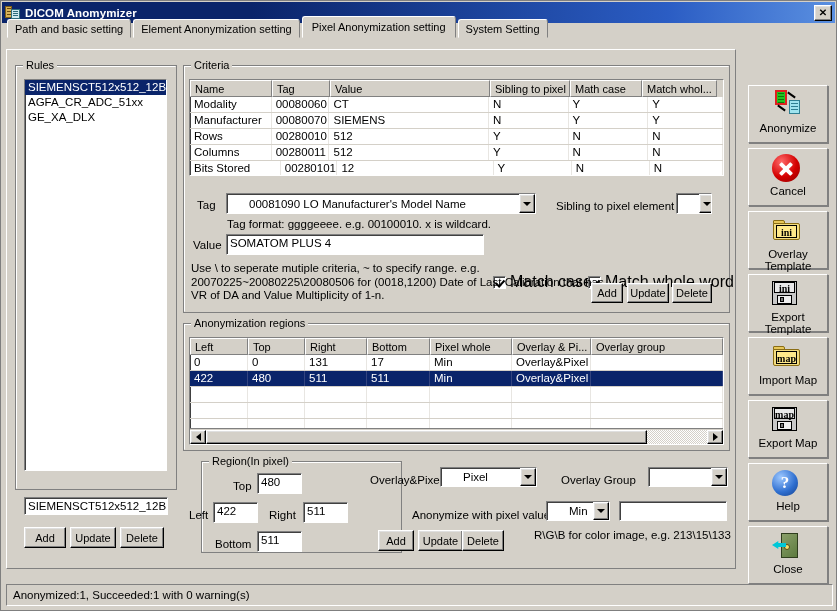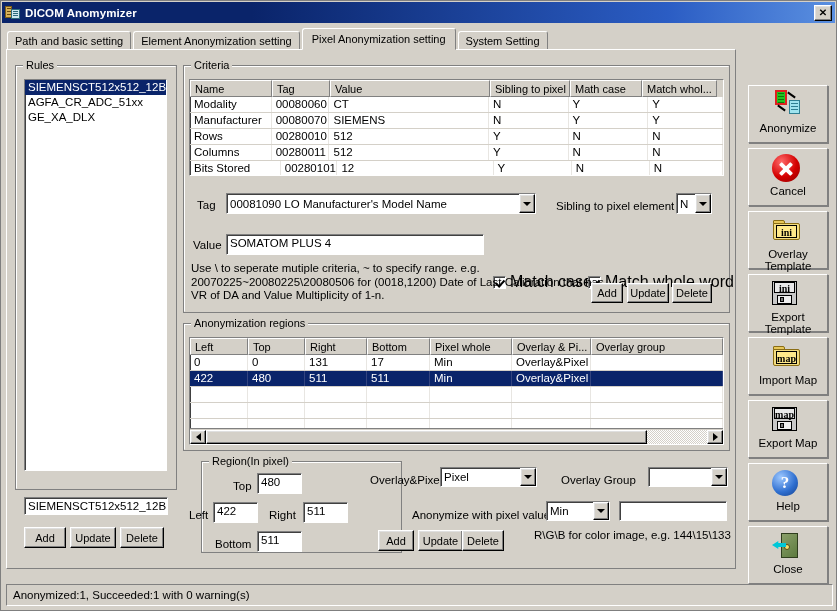--- a/index.html
+++ b/index.html
@@ -34,21 +34,21 @@
   .title-close{
     width:18px;height:16px;margin-right:3px;
     background:#d4d0c8;
     border:1px solid;border-color:#ffffff #000000 #000000 #ffffff;
     box-shadow:inset -1px -1px 0 #808080, inset 1px 1px 0 #dfdfdf;
     display:flex;align-items:center;justify-content:center;
     font-size:10px;font-weight:bold;font-family:"Liberation Sans",sans-serif;line-height:1;
     color:#000;box-sizing:border-box;cursor:default;
   }
   
-  .tabstrip{position:absolute;left:6px;top:28px;height:21px;display:flex;align-items:flex-end;}
+  .tabstrip{position:absolute;left:6px;top:16px;height:21px;display:flex;align-items:flex-end;}
   .tab{
     height:19px;padding:0 7px;margin-right:2px;
     background:#d4d0c8;
     border:1px solid;border-color:#ffffff #808080 #d4d0c8 #ffffff;
     border-radius:3px 3px 0 0;
     display:flex;align-items:center;font-size:11px;
     box-sizing:border-box;cursor:default;white-space:nowrap;
     position:relative;
   }
   .tab.active{
@@ -124,21 +124,21 @@
     box-shadow:inset 1px 1px 0 #404040;
     box-sizing:border-box;position:absolute;font-size:11.5px;padding:2px 0 0 3px;
     white-space:nowrap;overflow:hidden;
   }
   .combo{
     background:#fff;border:1px solid;border-color:#808080 #ffffff #ffffff #808080;
     box-shadow:inset 1px 1px 0 #404040;
     box-sizing:border-box;position:absolute;font-size:11.5px;
     display:flex;align-items:center;overflow:hidden;
   }
-  .combo .cval{flex:1 1 auto;padding-left:3px;white-space:nowrap;overflow:hidden;}
+  .combo .cval{flex:1 1 auto;padding-left:3px;white-space:nowrap;overflow:hidden;margin-left:19px;}
   .combo .carrow{
     width:16px;height:100%;flex:0 0 auto;
     background:#d4d0c8;
     border:1px solid;border-color:#ffffff #000000 #000000 #ffffff;
     box-shadow:inset -1px -1px 0 #808080, inset 1px 1px 0 #dfdfdf;
     box-sizing:border-box;display:flex;align-items:center;justify-content:center;
   }
   .arrow-d{width:0;height:0;border-left:4px solid transparent;border-right:4px solid transparent;border-top:4px solid #000;}
   .arrow-l{width:0;height:0;border-top:4px solid transparent;border-bottom:4px solid transparent;border-right:5px solid #000;}
   .arrow-r{width:0;height:0;border-top:4px solid transparent;border-bottom:4px solid transparent;border-left:5px solid #000;}
@@ -329,20 +329,21 @@
         <div class="arrow-d"></div>
       </div>
   </div>
   <div class="lbl" style="left:555px;top:199px;">Sibling to pixel element</div>
   <div class="combo" style="left:675px;top:192px;width:36px;height:21px;">
     <div class="cval">N</div>
     <div class="carrow">
         <div class="arrow-d"></div>
       </div>
   </div>
+  <div class="hint" style="left:226px;top:217px;">Tag format: ggggeeee. e.g. 00100010. x is wildcard.</div>
 
   <div class="lbl" style="left:192px;top:238px;">Value</div>
   <div class="tfield" style="left:225px;top:233px;width:258px;height:21px;">SOMATOM PLUS 4</div>
   <div class="cbx" style="left:492px;top:237px;">
     <span class="box on"></span>
     <span>Match case</span>
   </div>
   <div class="cbx" style="left:587px;top:237px;">
     <span class="box on"></span>
     <span>Match whole word</span>
@@ -462,21 +463,21 @@
       </div>
   </div>
   <div class="lbl" style="left:411px;top:508px;">Anonymize with pixel value</div>
   <div class="combo" style="left:545px;top:500px;width:64px;height:20px;">
     <div class="cval">Min</div>
     <div class="carrow">
         <div class="arrow-d"></div>
       </div>
   </div>
   <div class="tfield" style="left:618px;top:500px;width:108px;height:20px;"></div>
-  <div class="hint" style="left:533px;top:528px;">R\G\B for color image, e.g. 144\15\133</div>
+  <div class="hint" style="left:533px;top:528px;">R\G\B for color image, e.g. 213\15\133</div>
   <div class="btn" style="position:absolute;left:377px;top:529px;width:36px;height:21px;">Add</div>
   <div class="btn" style="position:absolute;left:417px;top:529px;width:45px;height:21px;">Update</div>
   <div class="btn" style="position:absolute;left:461px;top:529px;width:42px;height:21px;">Delete</div>
 
   <div class="sidebar">
     <div class="sbutton" style="top:36px;">
       <div class="sb-icon ico-anon">
         <div class="doc1"></div>
           <div class="ar1"></div>
           <div class="ar2"></div>

